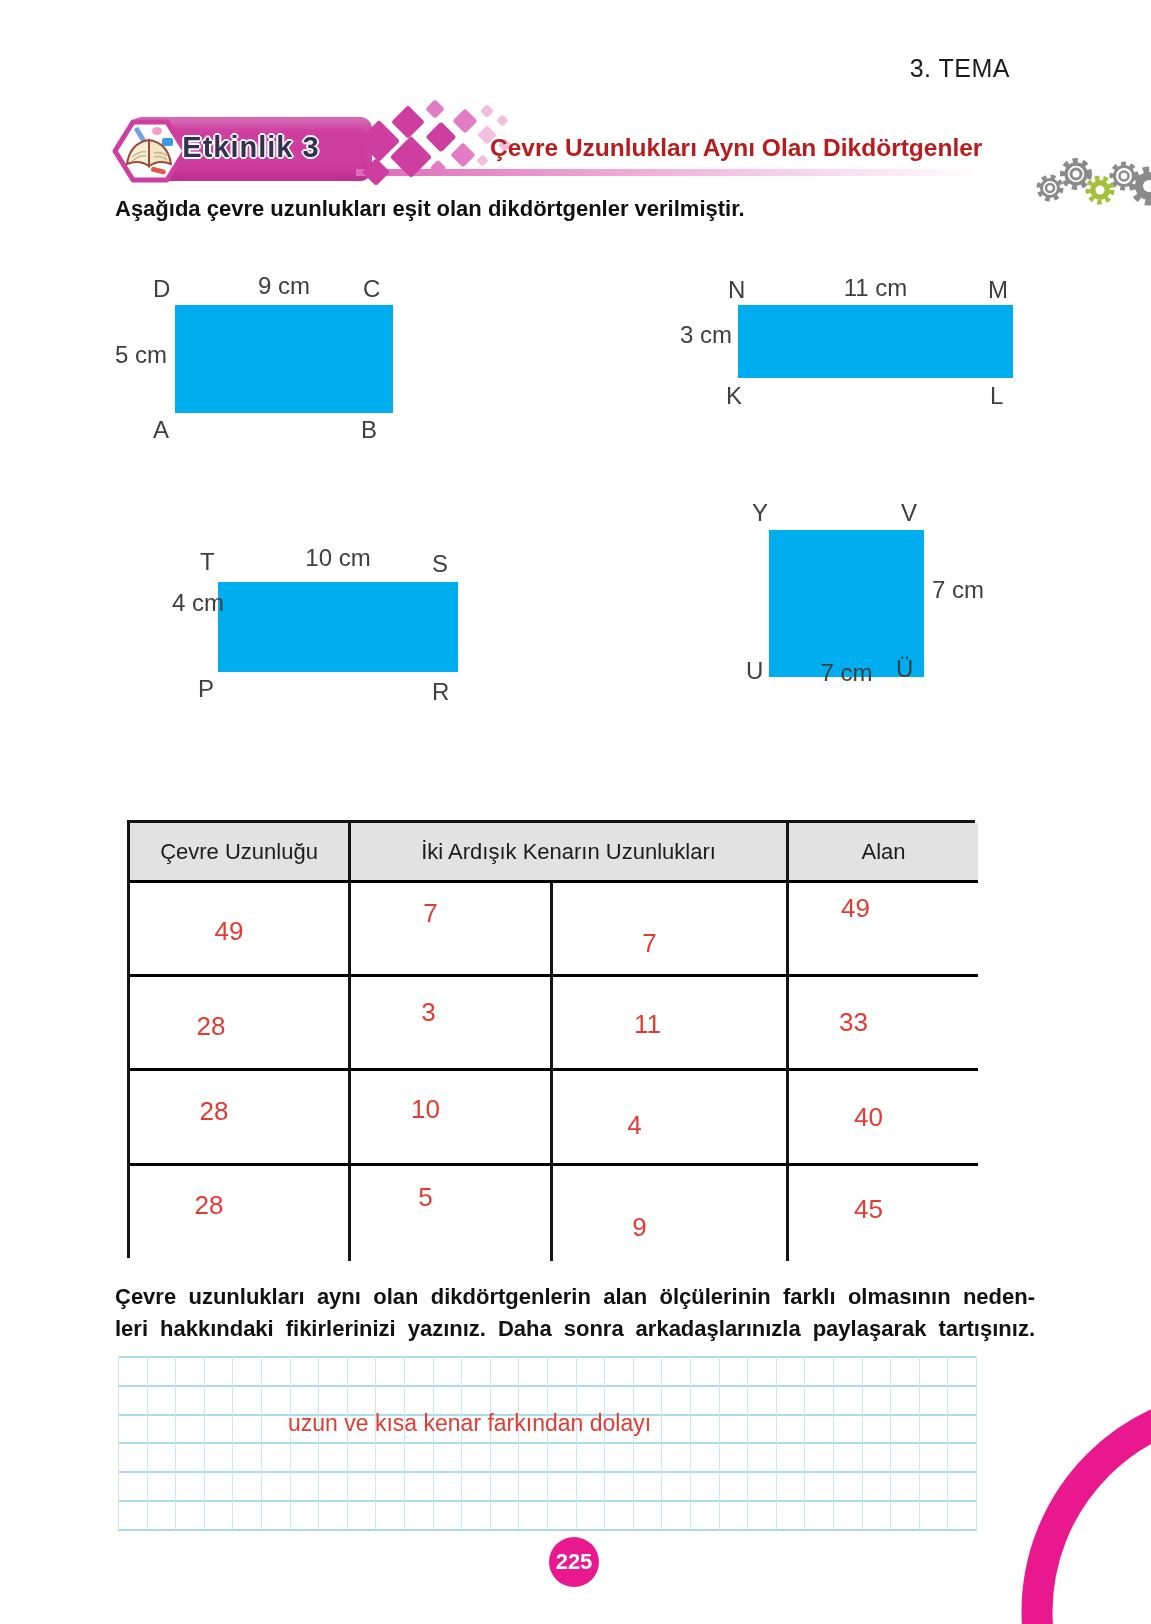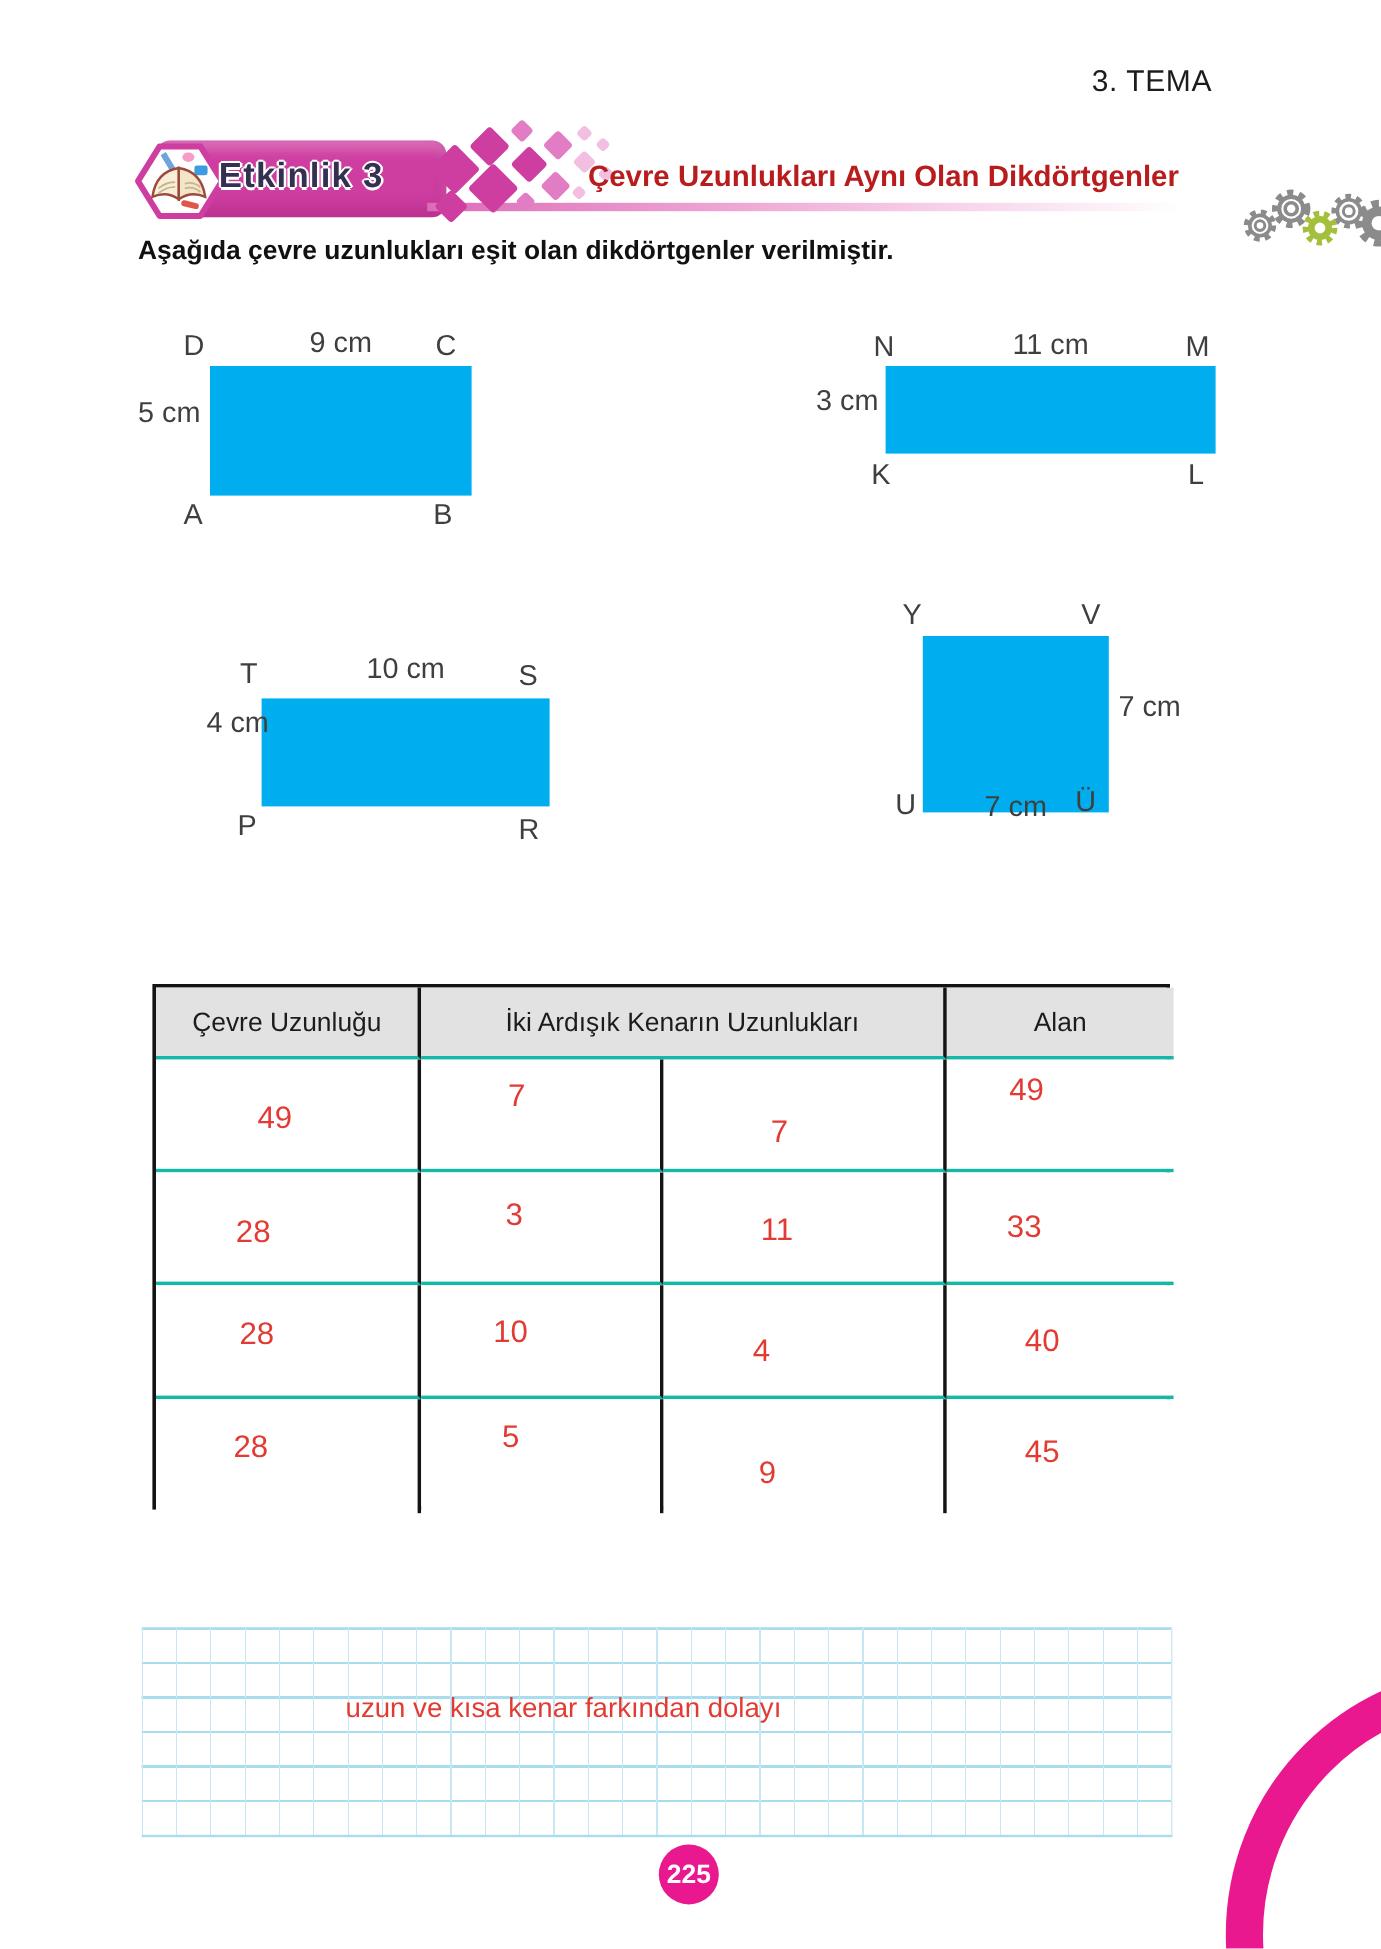--- a/index.html
+++ b/index.html
@@ -38,21 +38,21 @@
   
   .fig{position:absolute;}
   .fig .shape{position:absolute;background:var(--rect-cyan);}
   .fig span{position:absolute;font-size:24px;color:#3f3f3f;line-height:1.1;white-space:nowrap;}
 
   
   .table-intro{position:absolute;left:115px;top:775px;font-size:21.5px;font-weight:bold;white-space:nowrap;color:#111;}
   .wtable{position:absolute;left:127px;top:820px;width:848px;height:438px;display:grid;
           grid-template-columns:221px 202px 236px 189px;grid-template-rows:60px 94px 94px 95px 95px;
           border:3px solid #141414;box-sizing:border-box;}
-  .wtable .cell{border-right:3px solid #141414;border-bottom:3px solid #14b8a6;box-sizing:border-box;
+  .wtable .cell{border-right:3px solid #141414;border-bottom:3px solid #000000;box-sizing:border-box;
           display:flex;align-items:center;justify-content:center;position:relative;background:#fff;}
   .wtable .cell.last-col{border-right:none;}
   .wtable .cell.last-row{border-bottom:none;}
   .wtable .hcell{background:#e2e2e2;font-size:22px;color:#1c1c1c;font-weight:normal;}
   .wtable .hcell.span2{grid-column:span 2;}
   .wtable .val{color:var(--handwriting-red);font-size:26px;}
 
   .closing{position:absolute;left:115px;top:1281px;width:920px;font-size:22px;font-weight:bold;color:#111;line-height:32px;}
   .closing .jline{text-align:justify;text-align-last:justify;}
 
@@ -137,21 +137,21 @@
     </g>
   </svg>
 
   <div class="intro">Aşağıda çevre uzunlukları eşit olan dikdörtgenler verilmiştir.</div>
 
   <div class="fig" style="left:115px;top:270px;width:330px;height:185px">
     <div class="shape" style="left:60px;top:35px;width:218px;height:108px"></div>
     <span style="left:38px;top:6px">D</span>
     <span style="left:60px;top:3px;width:218px;text-align:center">9 cm</span>
     <span style="left:248px;top:6px">C</span>
-    <span style="left:0;top:62px;width:52px;text-align:right">5 cm</span>
+    <span style="left:0;top:72px;width:52px;text-align:right">5 cm</span>
     <span style="left:38px;top:147px">A</span>
     <span style="left:246px;top:147px">B</span>
   </div>
 
   <div class="fig" style="left:660px;top:268px;width:365px;height:150px">
     <div class="shape" style="left:78px;top:37px;width:275px;height:73px"></div>
     <span style="left:68px;top:9px">N</span>
     <span style="left:78px;top:7px;width:275px;text-align:center">11 cm</span>
     <span style="left:328px;top:9px">M</span>
     <span style="left:0;top:54px;width:72px;text-align:right">3 cm</span>
@@ -237,20 +237,24 @@
         <span class="val" style="transform:translate(-25px,-16px)">5</span>
       </div>
     <div class="cell last-row">
         <span class="val" style="transform:translate(-30px,14px)">9</span>
       </div>
     <div class="cell last-row last-col">
         <span class="val" style="transform:translate(-15px,-4px)">45</span>
       </div>
   </div>
 
+  <div class="closing">
+    <div class="jline">Çevre uzunlukları aynı olan dikdörtgenlerin alan ölçülerinin farklı olmasının neden-</div>
+    <div class="jline">leri hakkındaki fikirlerinizi yazınız. Daha sonra arkadaşlarınızla paylaşarak tartışınız.</div>
+  </div>
 
   <div class="agrid"></div>
   <div class="answer-text">uzun ve kısa kenar farkından dolayı</div>
 
   <div class="page-badge">225</div>
 
   <svg class="abs" style="left:1000px;top:1405px" width="151" height="219" viewBox="1000 1405 151 219">
     <circle cx="1245" cy="1612" r="208" fill="none" stroke="#e9188f" stroke-width="31"></circle>
   </svg>
 

